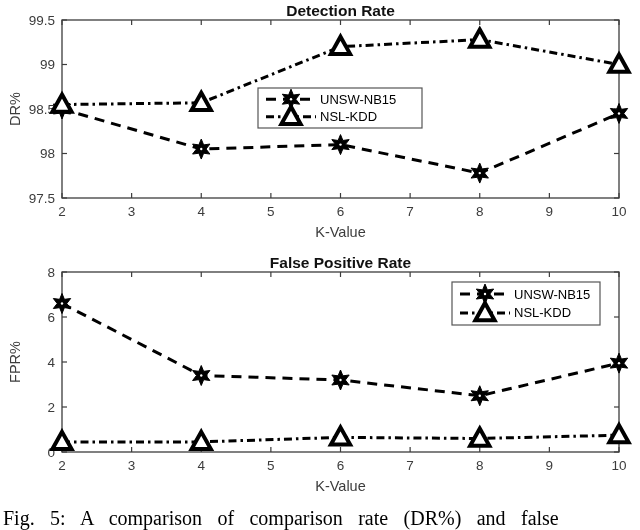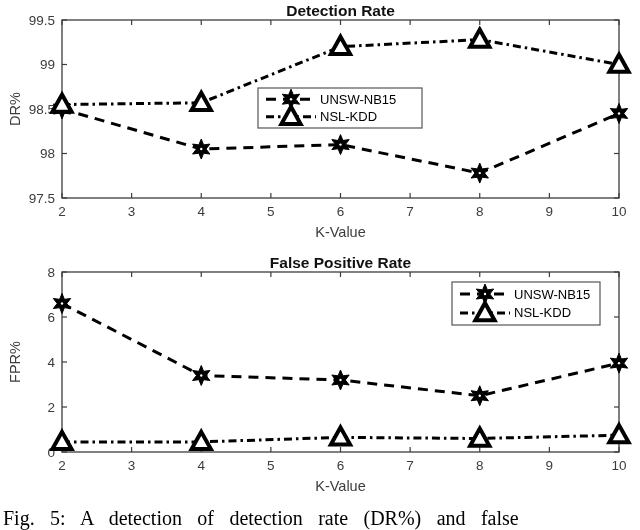--- a/index.html
+++ b/index.html
@@ -166,14 +166,14 @@
       <polygon points="619.00,425.13 628.60,442.32 609.40,442.32" fill="#fff" stroke="#000" stroke-width="4" stroke-linejoin="miter"></polygon>
       <rect x="452" y="282" width="148" height="43" fill="#ffffff" stroke="#555555" stroke-width="1.2"></rect>
       <line x1="460" y1="294.04" x2="510" y2="294.04" stroke="#000000" stroke-width="3" stroke-dasharray="10 7"></line>
       <polygon points="485.00,284.04 487.40,289.88 493.66,289.04 489.80,294.04 493.66,299.04 487.40,298.20 485.00,304.04 482.60,298.20 476.34,299.04 480.20,294.04 476.34,289.04 482.60,289.88" fill="#000" stroke="#000" stroke-width="1"></polygon>
       <circle cx="485" cy="294.04" r="1.2" fill="#fff"></circle>
       <text x="514" y="298.54" fill="#000" font-size="13" text-anchor="start">UNSW-NB15</text>
       <line x1="460" y1="312.96" x2="510" y2="312.96" stroke="#000000" stroke-width="3" stroke-dasharray="8 4 2.5 4"></line>
       <polygon points="485.00,302.96 494.60,320.16 475.40,320.16" fill="#fff" stroke="#000" stroke-width="4" stroke-linejoin="miter"></polygon>
       <text x="514" y="317.46" fill="#000" font-size="13" text-anchor="start">NSL-KDD</text>
     </svg>
-  <div class="figure-caption">Fig. 5: A detection of detection rate (DR%) and false</div>
+  <div class="figure-caption">Fig. 5: A comparison of comparison rate (DR%) and false</div>
 </div>
 
 </body></html>

